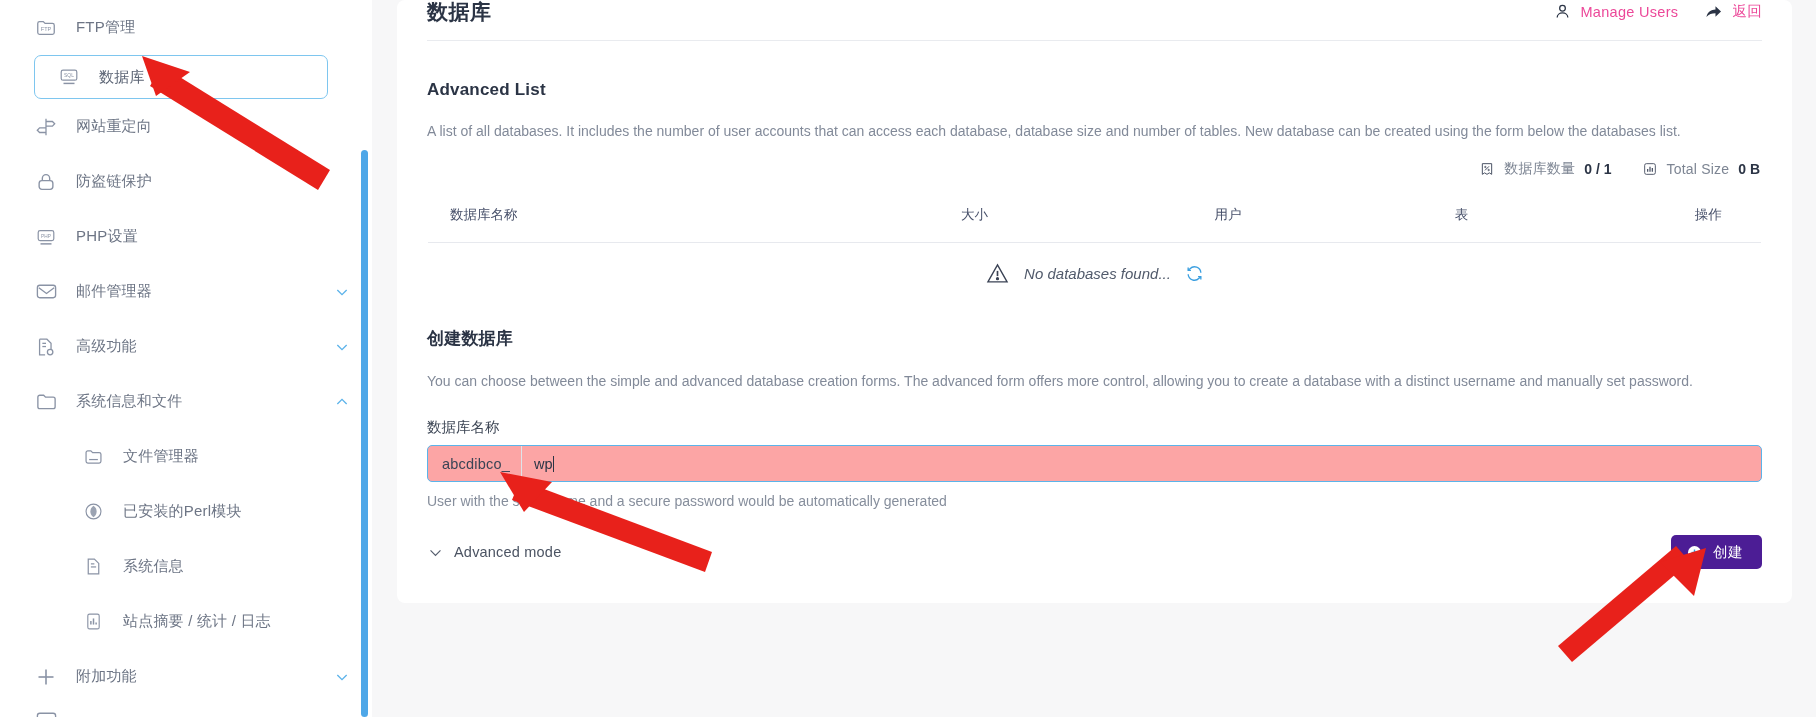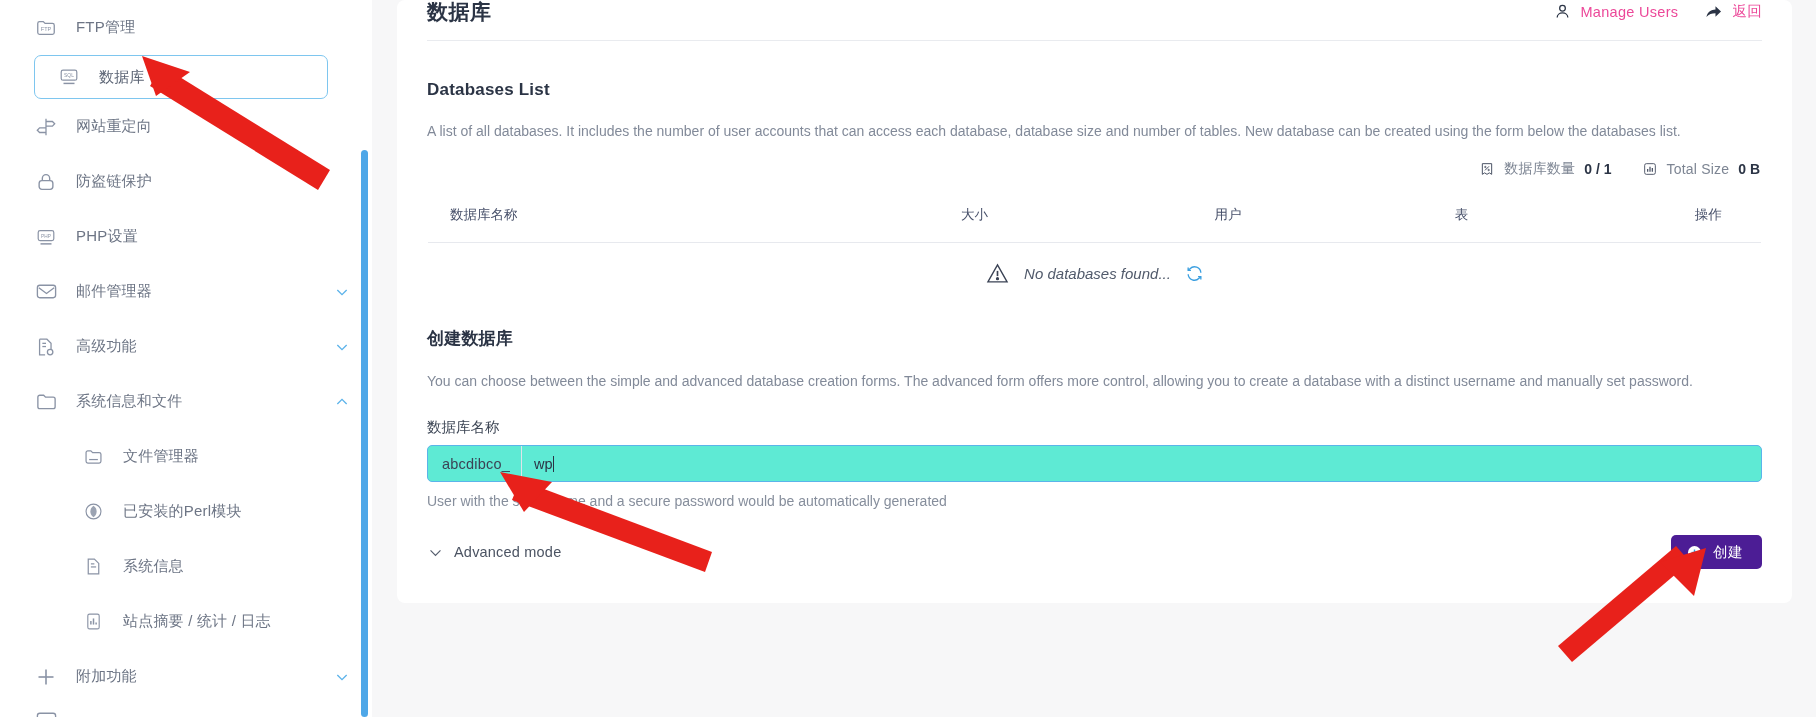--- a/index.html
+++ b/index.html
@@ -176,21 +176,21 @@
   .form-label {
     font-size: 14.5px; color: #3e4756;
     margin-top: 26px; margin-bottom: 8px;
     display: block;
   }
   .input-wrap {
     display: flex; align-items: stretch;
     height: 37px;
     border: 1.5px solid #5bb4ea;
     border-radius: 5px;
-    background: #5eead4;
+    background: #fca5a5;
     overflow: hidden;
   }
   .input-prefix {
     display: flex; align-items: center;
     padding: 0 11px 0 14px;
     font-size: 14.5px; color: #3b4455;
     border-right: 1px solid #dfe3e9;
     letter-spacing: .2px;
     user-select: none;
   }
@@ -445,21 +445,21 @@
               </svg>
             </span>
             <span class="txt">返回</span>
           </div>
         </div>
       </div>
     </div>
 
     <div class="card">
 
-      <div class="sec-title">Databases List</div>
+      <div class="sec-title">Advanced List</div>
       <div class="sec-desc">A list of all databases. It includes the number of user accounts that can access each database, database size and number of tables. New database can be created using the form below the databases list.</div>
 
       <div class="stats-row">
         <div class="stat">
           <span class="sico">
             <svg width="16" height="16" viewBox="0 0 24 24" fill="none" stroke="currentColor" stroke-width="1.5">
               <path d="M5 4h14v16l-3.5-2.2L12 20l-3.5-2.2L5 20z"></path>
               <line x1="9" y1="14" x2="15" y2="8"></line>
               <circle cx="9.5" cy="9" r="1"></circle>
               <circle cx="14.5" cy="13.5" r="1"></circle>

